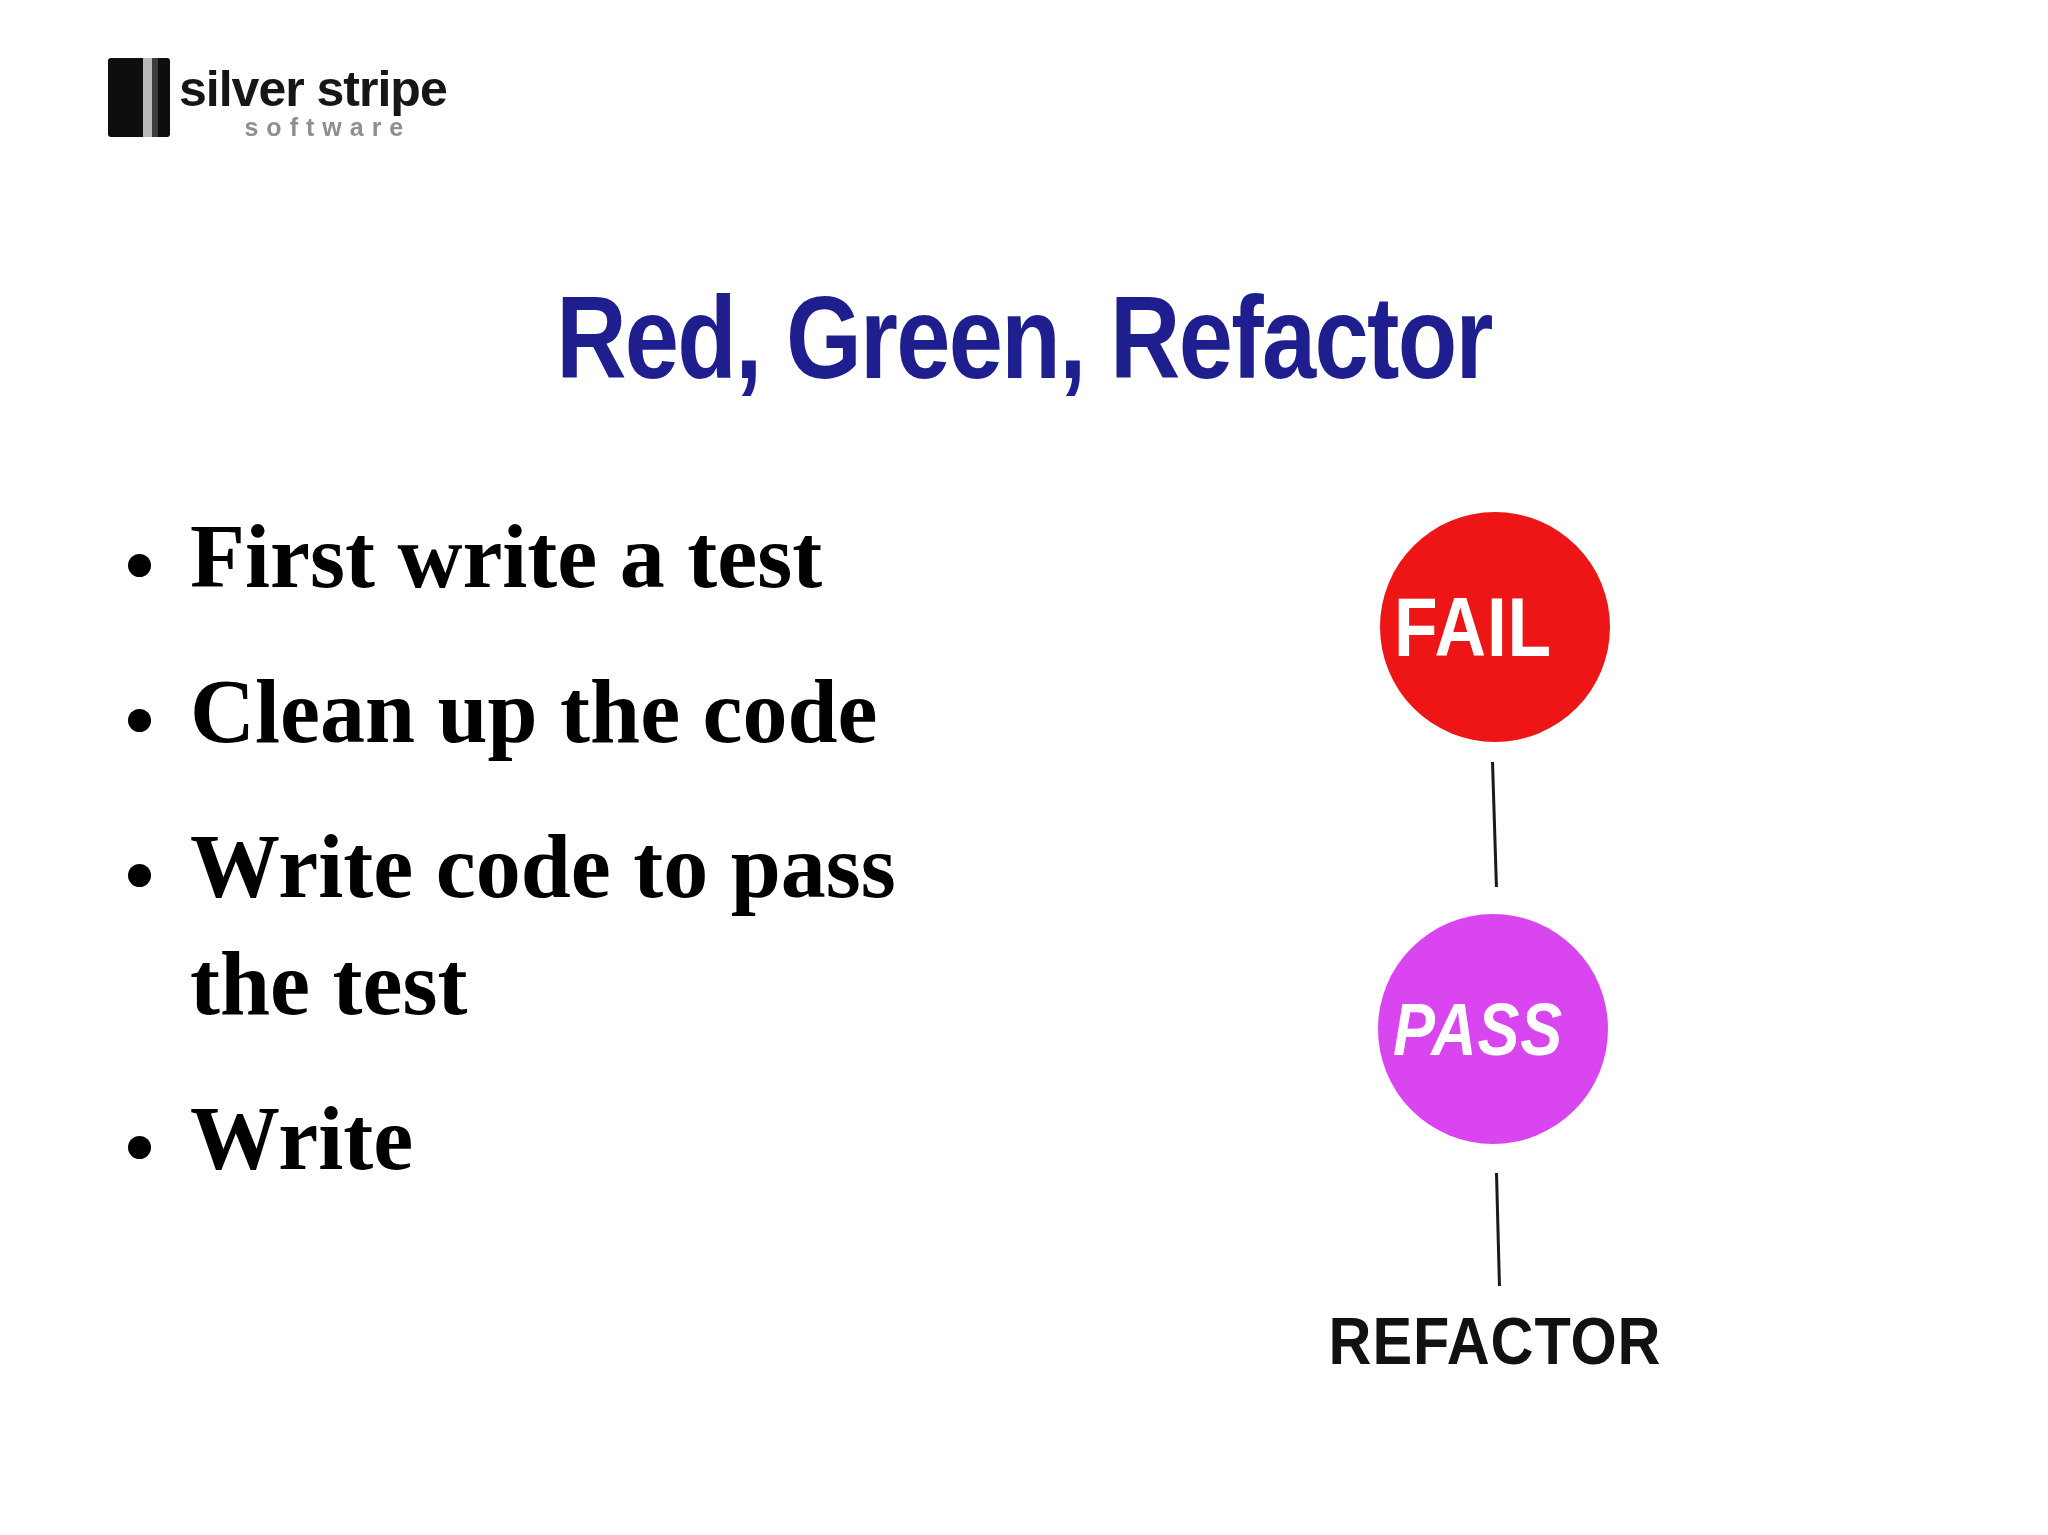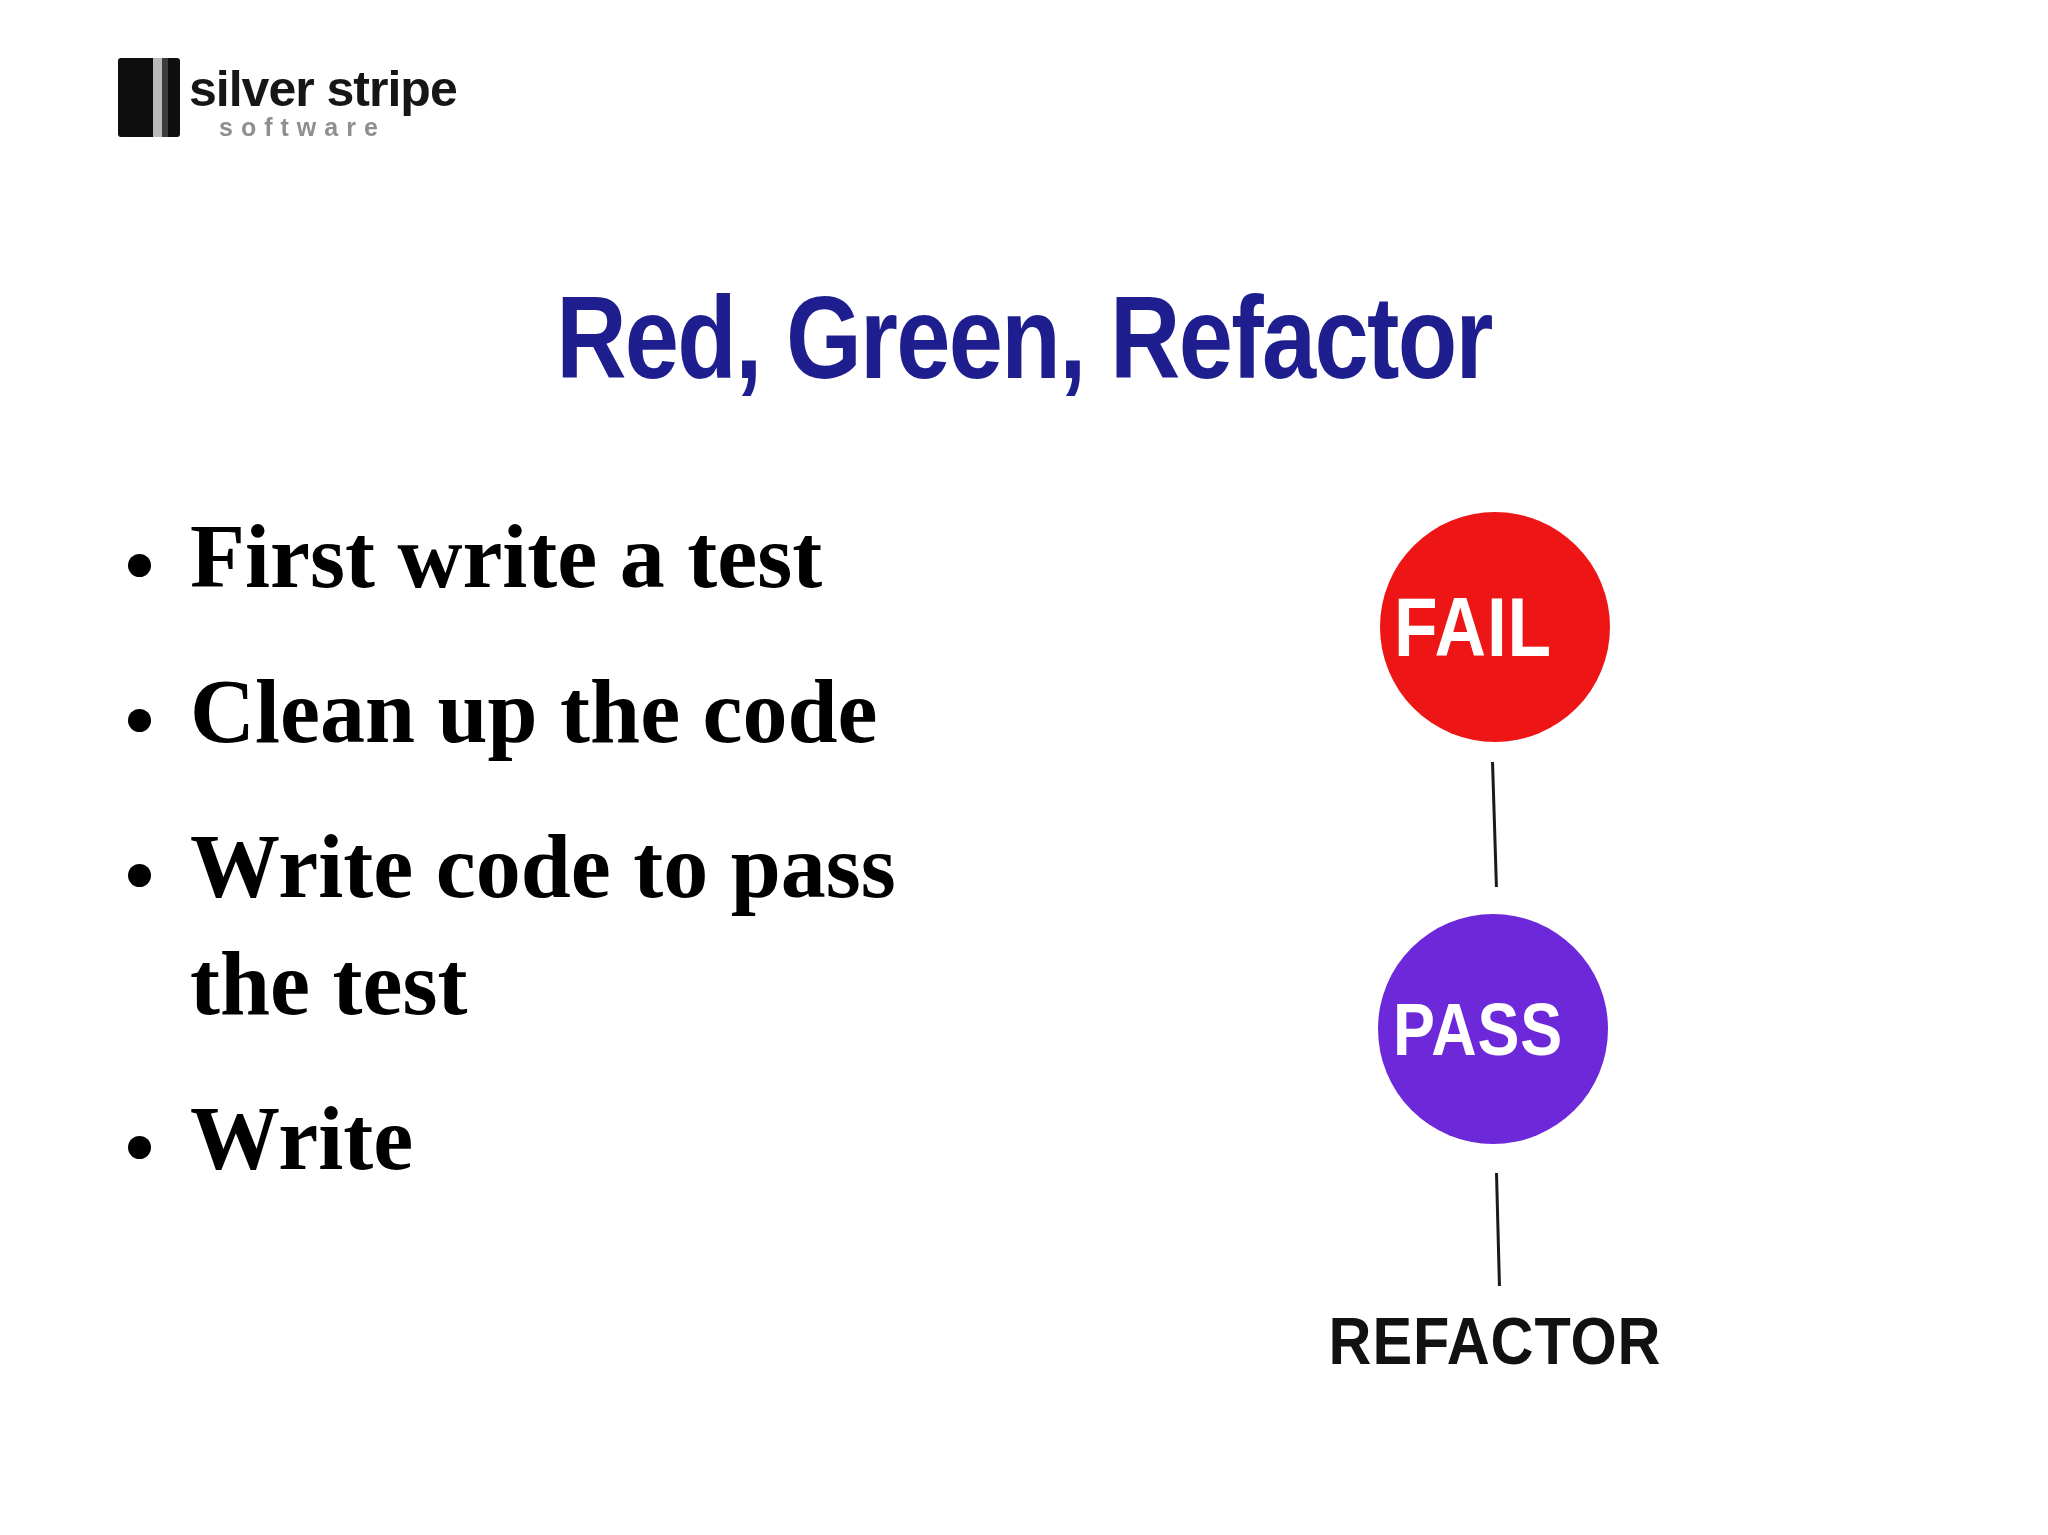--- a/index.html
+++ b/index.html
@@ -6,21 +6,21 @@
   body {
     width: 2048px; height: 1535px;
     background: #ffffff;
     position: relative;
     overflow: hidden;
     font-family: "Liberation Sans", sans-serif;
   }
   .slide { position: absolute; inset: 0; }
 
   
-  .logo { position: absolute; left: 118px; top: 58px; display: flex; align-items: flex-start; }
+  .logo { position: absolute; left: 108px; top: 58px; display: flex; align-items: flex-start; text-align: center; }
   .logo-mark {
     width: 62px; height: 79px; border-radius: 3px;
     background: linear-gradient(90deg,
       #0e0e0e 0%, #0e0e0e 57%,
       #b9b9b9 57%, #b9b9b9 71%,
       #3c3c3c 71%, #3c3c3c 80%,
       #0e0e0e 80%, #0e0e0e 100%);
   }
   .logo-text { margin-left: 9px; }
   .logo-name {
@@ -110,20 +110,20 @@
       <span class="bullet-dot"></span>
       <span class="li-text">Write</span>
     </li>
   </ul>
 
   <div class="diagram">
     <div class="circle fail" style="background-color: rgb(237, 21, 21);">
       <span class="node-label">FAIL</span>
     </div>
     <div class="connector c1" style="background-color: rgb(26, 26, 26);"></div>
-    <div class="circle pass" style="background-color: #6d28d9;">
+    <div class="circle pass" style="background-color: #d946ef; font-style: italic;">
       <span class="node-label">PASS</span>
     </div>
     <div class="connector c2" style="background-color: rgb(26, 26, 26);"></div>
     <div class="caption">REFACTOR</div>
   </div>
 
 </div>
 
 </body></html>

